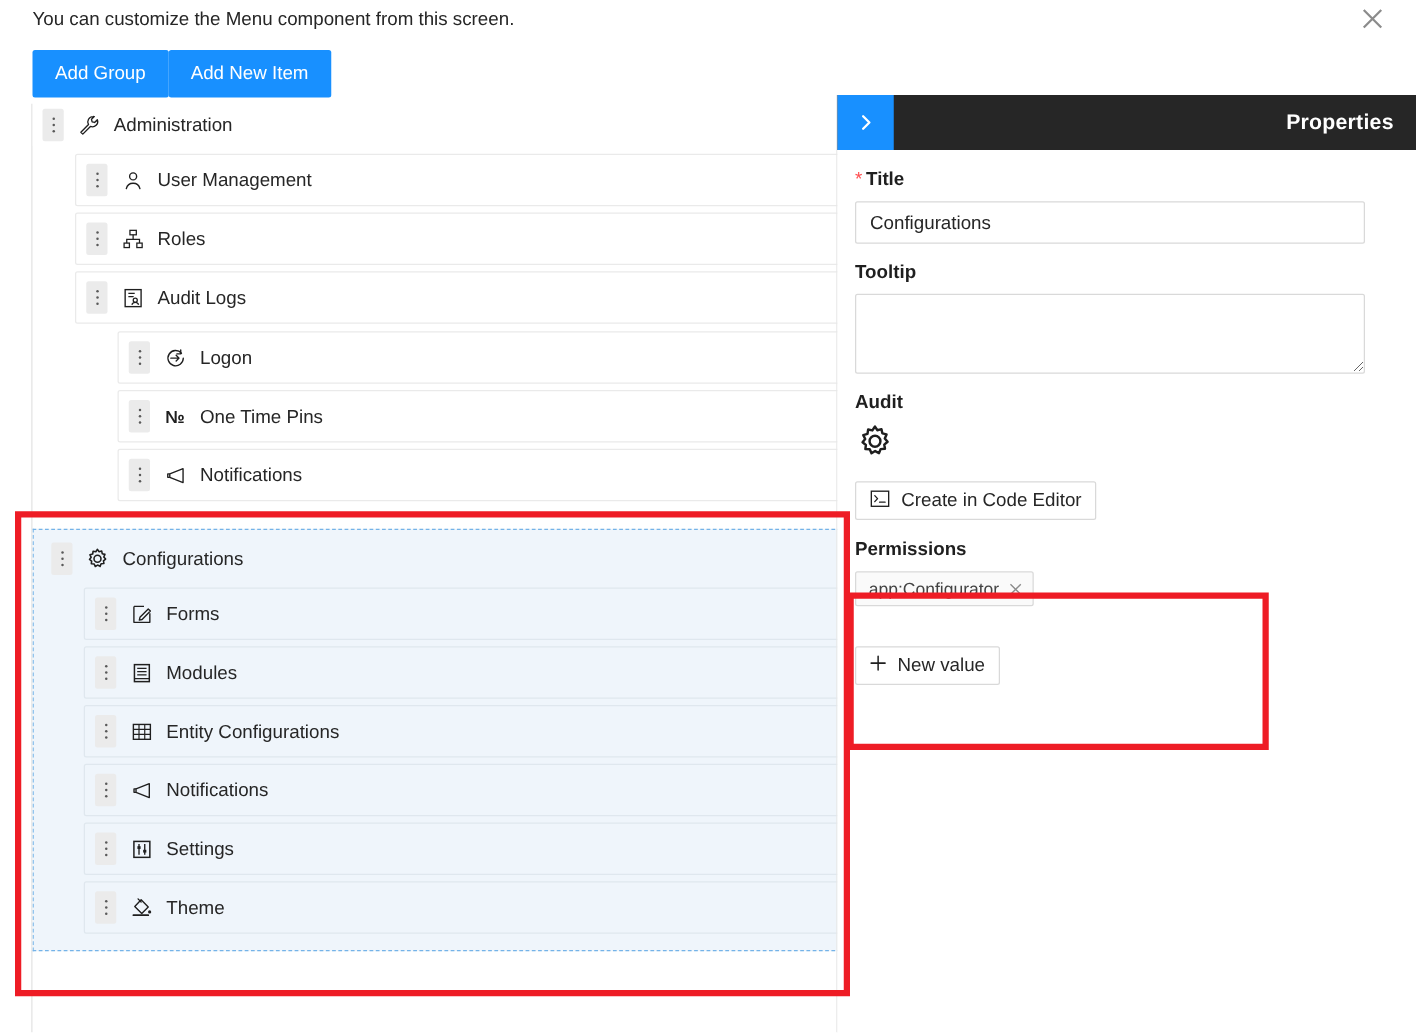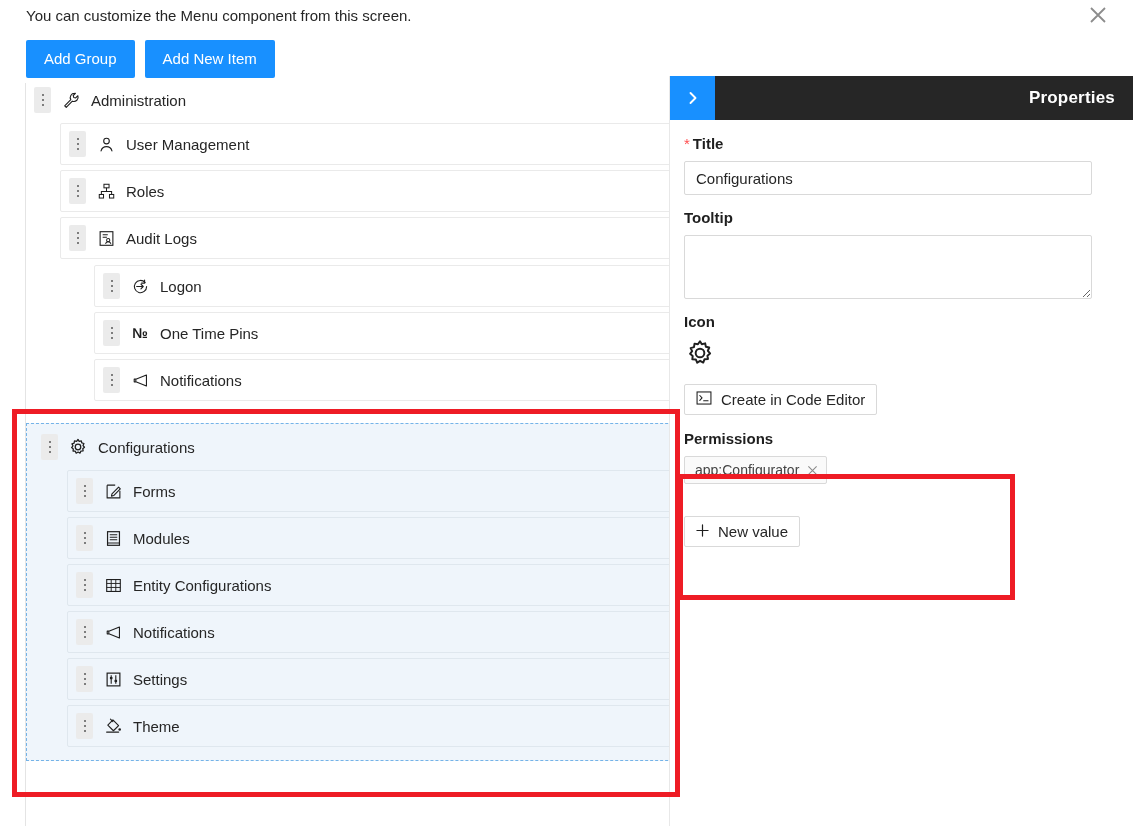--- a/index.html
+++ b/index.html
@@ -21,21 +21,21 @@
   }
   .close-btn {
     position: absolute; right: 20px; top: 0px;
     width: 30px; height: 30px;
     display: flex; align-items: center; justify-content: center;
     cursor: pointer;
   }
   .close-btn svg { display: block; }
 
   
-  .toolbar { position: absolute; left: 26px; top: 40px; display: flex; gap: 10px; }
+  .toolbar { position: absolute; left: 26px; top: 40px; display: flex; }
   .btn-primary {
     background: #1890ff; color: #ffffff;
     border: none; border-radius: 2px;
     height: 38px; padding: 0 18px;
     font-size: 15px; font-family: "Liberation Sans", sans-serif;
     cursor: pointer; line-height: 38px;
     white-space: nowrap;
   }
 
   
@@ -446,21 +446,21 @@
         </div>
         <input class="text-input" type="text" value="Configurations" style="">
       </div>
 
       <div class="field-block">
         <div class="field-label">Tooltip</div>
         <textarea class="textarea" placeholder="" style=""></textarea>
       </div>
 
       <div class="field-block">
-        <div class="field-label">Icon</div>
+        <div class="field-label">Audit</div>
         <div class="icon-preview">
           <svg width="28" height="28" viewBox="0 0 20 20">
             <circle cx="10" cy="10" r="3.1" fill="none" stroke="#1f1f1f" stroke-width="1.4"></circle>
             <path d="M10 1.6l1.3 2.1 2.4-.6.5 2.4 2.4.6-1 2.3 1.6 1.9-1.9 1.6.4 2.4-2.5.2-.9 2.3-2.2-1.2-2.1 1.3-1-2.3-2.5-.1.3-2.4-1.9-1.5 1.5-1.9-1.1-2.2 2.4-.7.4-2.5 2.4.5z" fill="none" stroke="#1f1f1f" stroke-width="1.4" stroke-linejoin="round"></path>
           </svg>
         </div>
       </div>
 
       <div class="field-block">
         <button class="ghost-btn">

